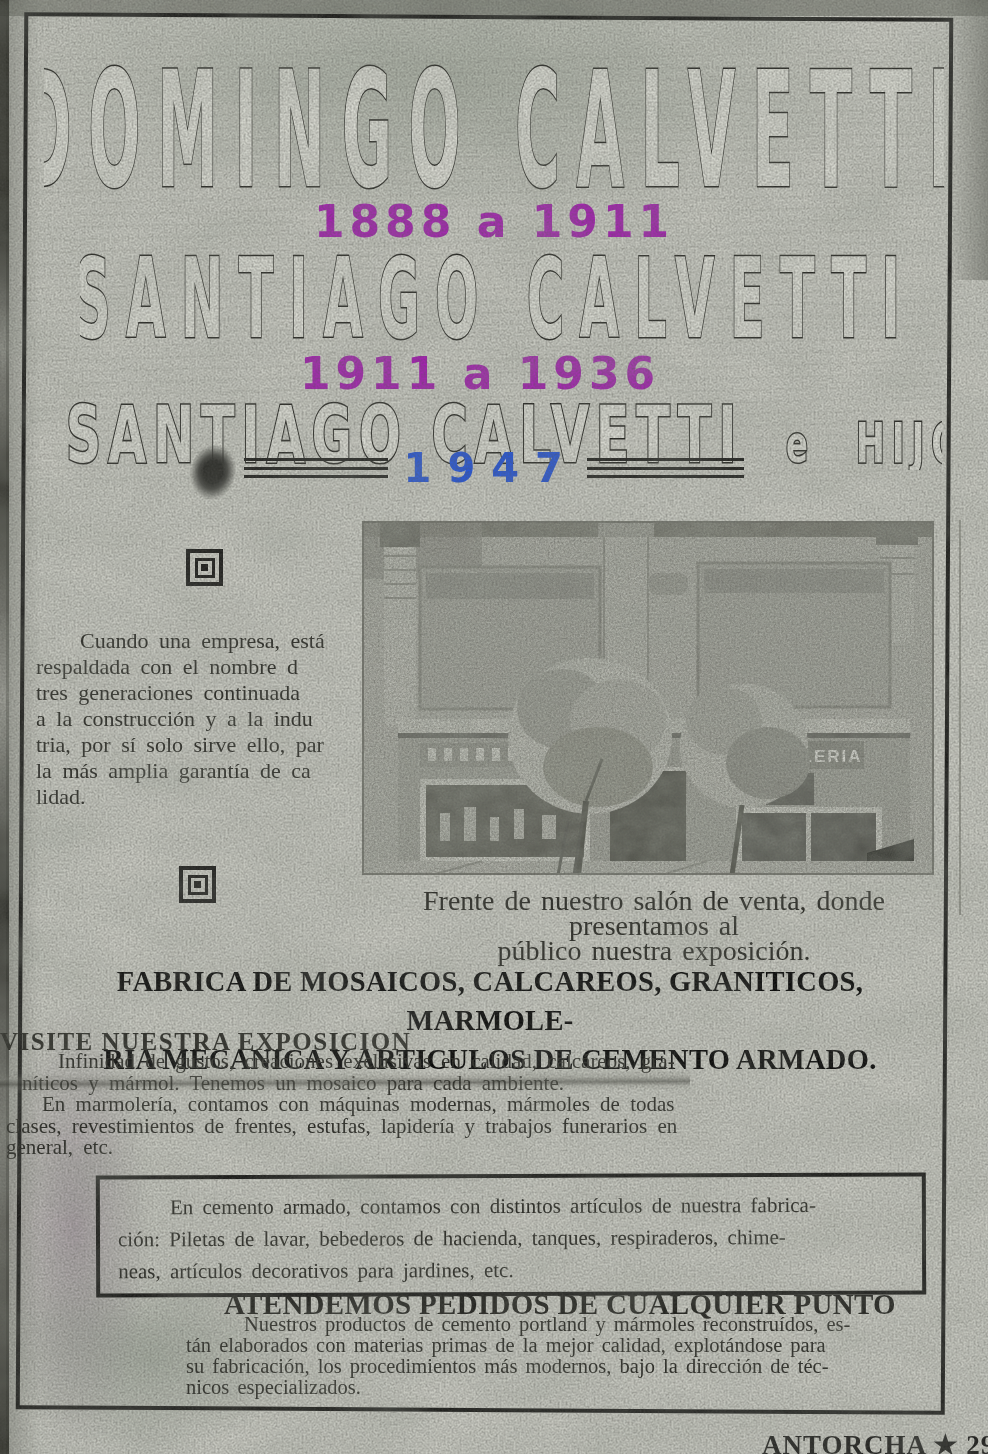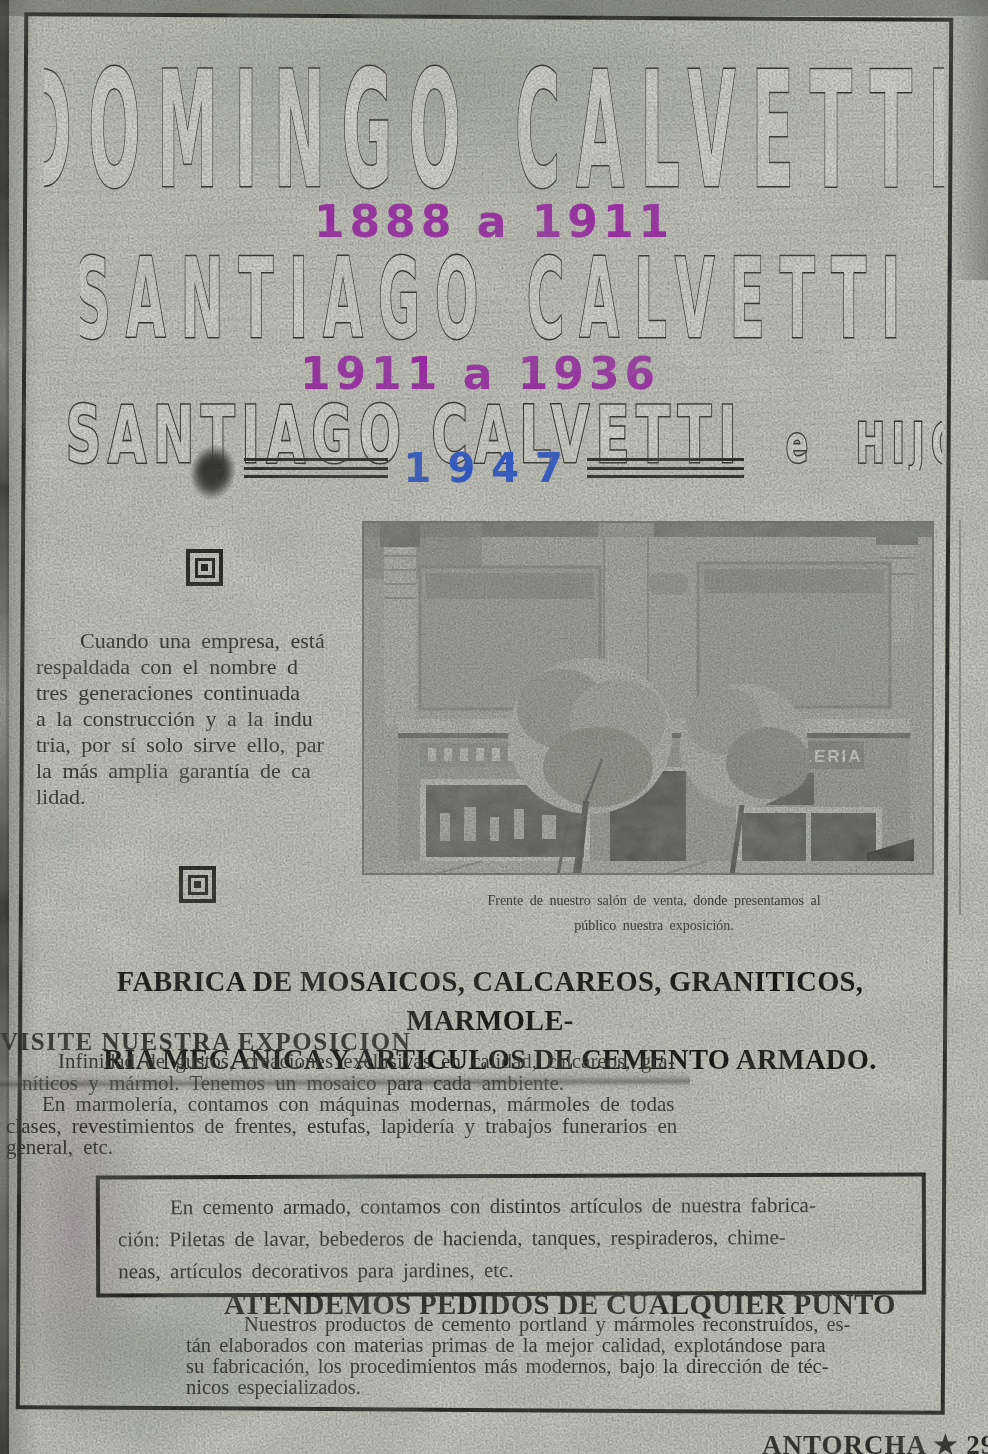--- a/index.html
+++ b/index.html
@@ -35,21 +35,21 @@
   .rule3 i{display:block;height:3px;background:#1b1b19;}
   .y1947{font-family:"DejaVu Sans","Liberation Sans",sans-serif;font-weight:bold;font-size:40px;
     letter-spacing:16px;margin:0 8px 0 16px;color:#1d4ed8;}
   .blob{left:190px;top:444px;width:46px;height:56px;transform:rotate(12deg);
     background:radial-gradient(closest-side,#21211e 0 42%,rgba(33,33,30,.82) 62%,rgba(33,33,30,0));}
   .orn{border:4px solid #1c1c1a;width:37px;height:37px;display:flex;align-items:center;justify-content:center;box-sizing:border-box;}
   .orn-mid{border:3px solid #1c1c1a;width:20px;height:20px;display:flex;align-items:center;justify-content:center;box-sizing:border-box;}
   .orn-core{width:7px;height:7px;background:#1c1c1a;}
   
   .intro{left:36px;top:628px;width:322px;font-size:22px;line-height:26px;word-spacing:5px;text-indent:44px;}
-  .caption{left:362px;top:888px;width:584px;font-size:14px;line-height:25px;text-align:center;word-spacing:3px;}
+  .caption{left:362px;top:888px;width:584px;font-size:28px;line-height:25px;text-align:center;word-spacing:3px;}
   .fabrica{left:30px;top:962px;width:920px;font-size:28.5px;line-height:39px;font-weight:bold;
     text-align:center;letter-spacing:.3px;color:#000000;}
   .vtitle{left:0;top:1028px;width:850px;font-size:25px;font-weight:bold;letter-spacing:1.5px;text-align:left;}
   .para{font-size:21px;line-height:21.5px;word-spacing:5px;}
   .p1{left:22px;top:1051px;width:918px;text-indent:36px;}
   .p2{left:6px;top:1094px;width:928px;text-indent:36px;}
   .smear{left:0;top:1072px;width:690px;height:20px;transform:rotate(-.25deg);
     background:linear-gradient(180deg,rgba(130,130,122,0),rgba(130,130,122,.28) 30%,rgba(40,40,34,.5) 55%,rgba(130,130,122,.22) 75%,rgba(130,130,122,0));}
   .box{left:96px;top:1174px;width:822px;height:114px;border:4px solid #171715;transform:rotate(-.2deg);box-sizing:content-box;}
   .boxtext{padding:12px 24px 0 18px;font-size:21px;line-height:32px;text-indent:52px;word-spacing:4px;}

